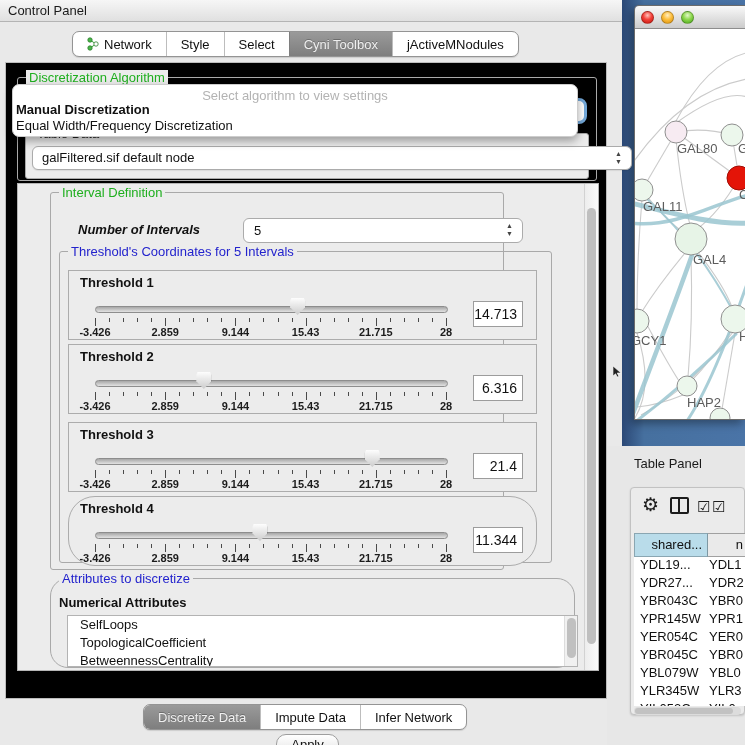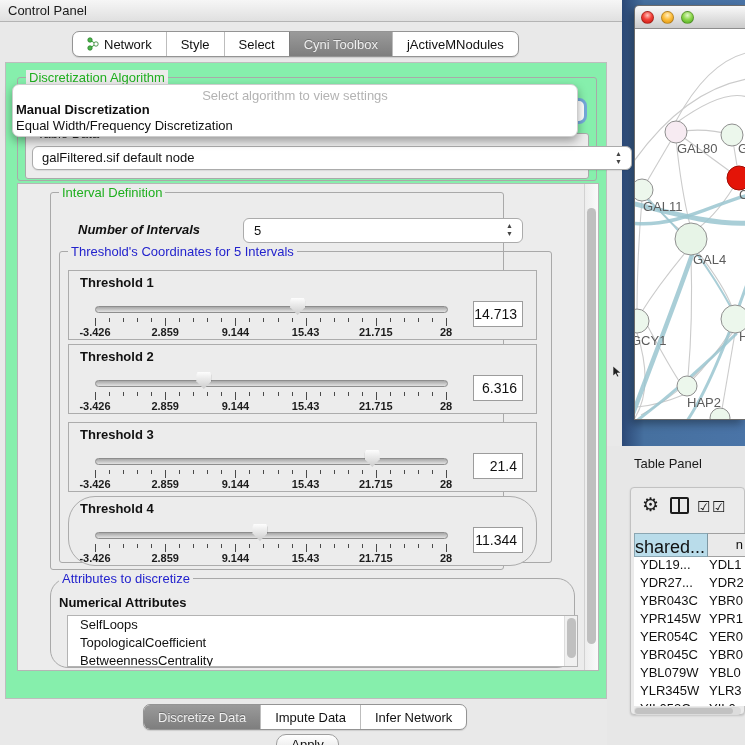--- a/index.html
+++ b/index.html
@@ -17,21 +17,21 @@
   .segmented { position:absolute; display:flex; height:26px; background:#fff;
     border:1px solid #949494; border-radius:7px; overflow:hidden; box-shadow:0 1px 1px rgba(0,0,0,.12); }
   .segmented .seg { display:flex; align-items:center; gap:5px; padding:0 14px; font-size:13px;
     border-left:1px solid #bdbdbd; cursor:default; white-space:nowrap; }
   .segmented .seg:first-child { border-left:none; }
   .segmented .seg.active { background:linear-gradient(#9a9a9a,#7e7e7e); color:#efefef;
     border-left-color:#7e7e7e; text-shadow:0 -1px 0 rgba(0,0,0,.25); }
 
   
   .main-panel { position:absolute; left:5px; top:62px; width:602px; height:637px;
-    background:#86efac; border:1px solid #bdbdbd; }
+    background:#000000; border:1px solid #bdbdbd; }
 
   .groupbox { position:absolute; border:1px solid #a9a9a9; border-radius:3px; }
   .groupbox > .legend { position:absolute; top:-8px; left:8px; background:#ececec;
     padding:0 3px; font-size:13px; white-space:nowrap; }
   .legend.green { color:#1faf1f; }
   .legend.blue { color:#2323cd; }
   .legend.plain { color:#222; }
 
   .combo { position:absolute; background:#fff; border:1px solid #ababab; border-radius:6px;
     height:24px; line-height:22px; padding-left:9px; font-size:13px; color:#111;
@@ -106,21 +106,21 @@
   .tp-subpanel { position:absolute; left:23px; top:41px; width:115px; height:228px;
     background:#ebebeb; border:1px solid #c2c2c2; border-radius:4px; box-shadow:0 1px 2px rgba(0,0,0,.15); }
   .gear-icon { position:absolute; left:11px; top:5px; font-size:19px; color:#1c1c1c; }
   .cols-icon { position:absolute; left:39px; top:9px; width:19px; height:17px; border:2px solid #1c1c1c; border-radius:2px; }
   .cols-icon::after { content:""; position:absolute; left:6px; top:0; width:2px; height:13px; background:#1c1c1c; }
   .check-icon { position:absolute; top:10px; font-size:15px; color:#1c1c1c; }
 
   .mini-table { position:absolute; left:3px; top:45px; width:112px; overflow:hidden; }
   .mt-header { display:flex; height:24px; }
   .mt-header .h1 { width:74px; background:#b9dcea; border:1px solid #8aa6b2; border-right:1px solid #7e98a3;
-    font-size:18px; text-align:right; padding:3px 5px 0 0; color:#111; }
+    font-size:13px; text-align:right; padding:3px 5px 0 0; color:#111; }
   .mt-header .h2 { flex:1; background:#eaeaea; border:1px solid #a0a0a0; border-left:none;
     font-size:13px; text-align:right; padding:3px 2px 0 0; }
   .mt-rows { background:#fff; height:149px; overflow:hidden; }
   .mt-row { display:flex; height:18px; font-size:13px; }
   .mt-row .c1 { width:74px; padding-left:6px; white-space:nowrap; overflow:hidden; }
   .mt-row .c2 { flex:1; padding-left:1px; white-space:nowrap; overflow:hidden; }
   .hscroll { position:absolute; left:3px; top:219px; width:107px; height:8px; background:#dcdcdc; border-radius:4px; }
   .hscroll .thumb { position:absolute; left:1px; top:1px; width:98px; height:6px; background:#c2c2c2; border-radius:3px; }
 
   .cursor { position:absolute; left:613px; top:366px; z-index:99; }

